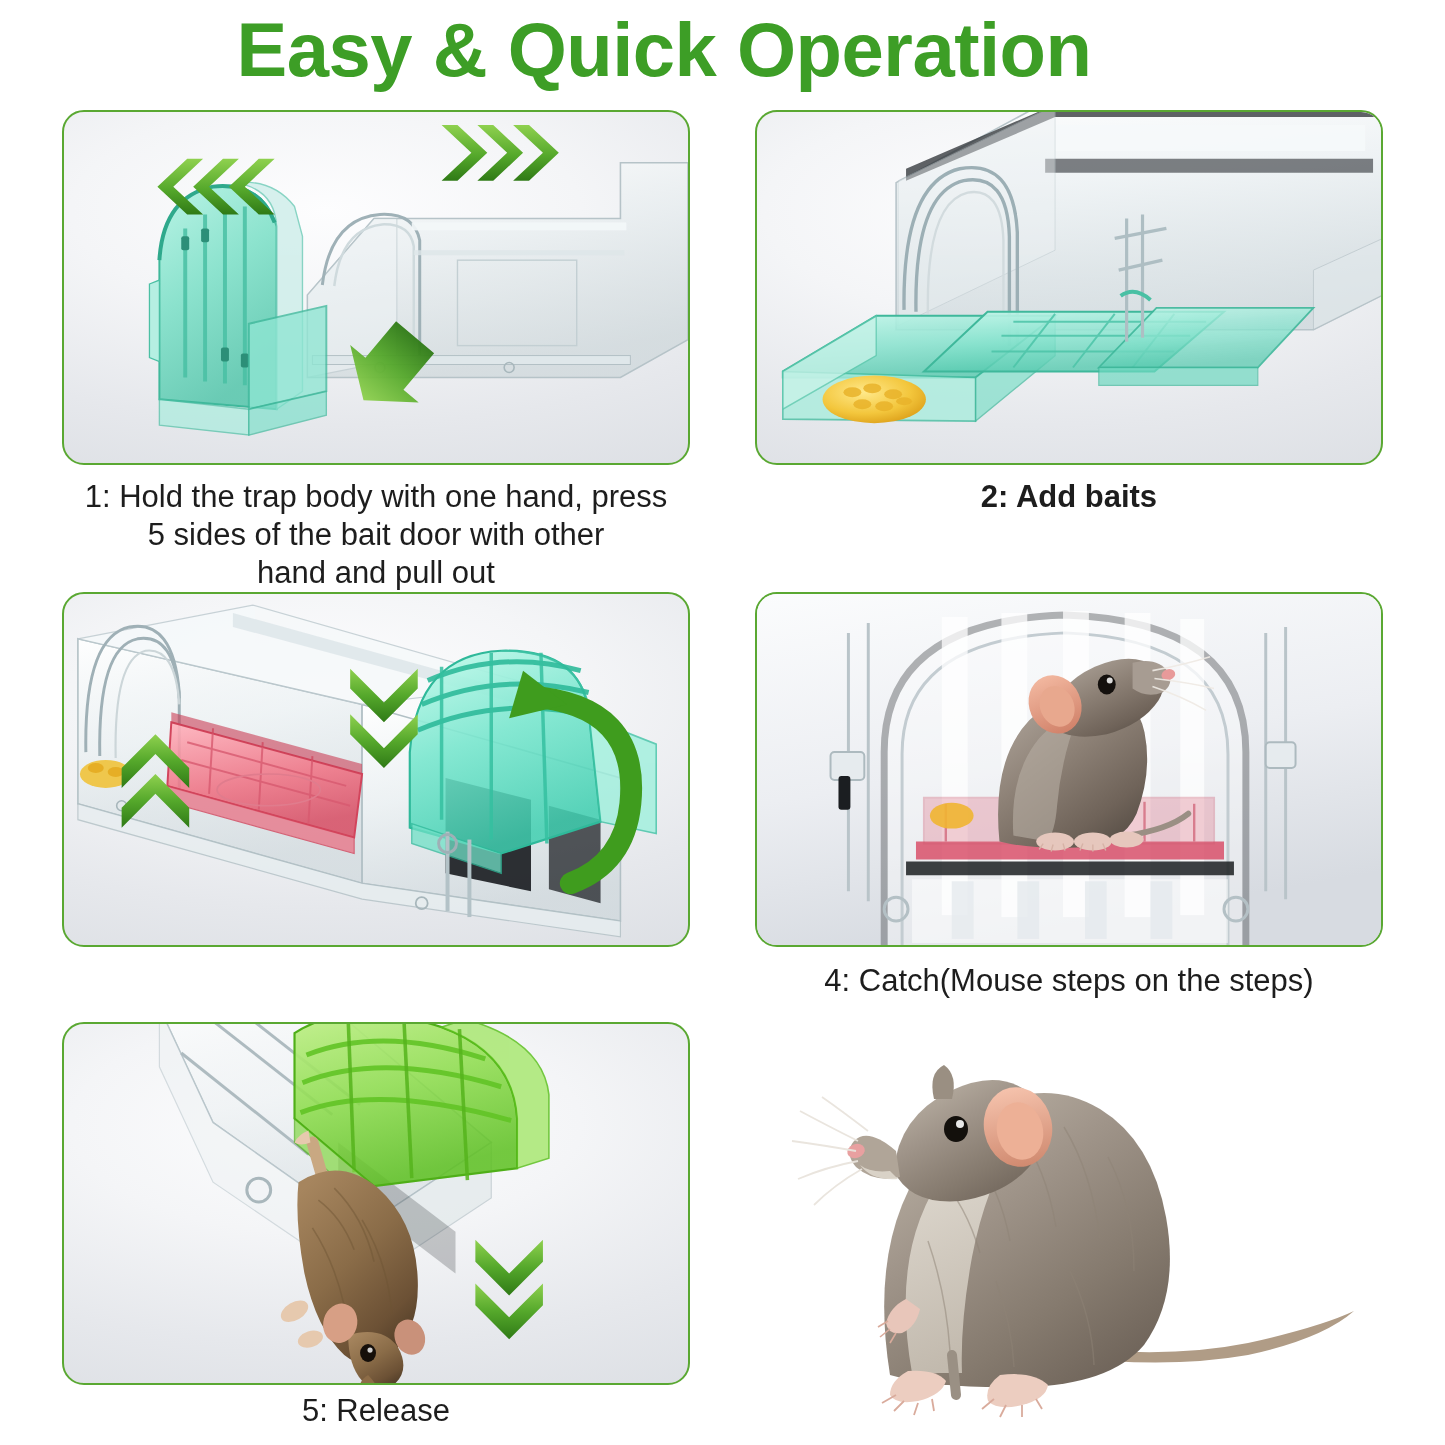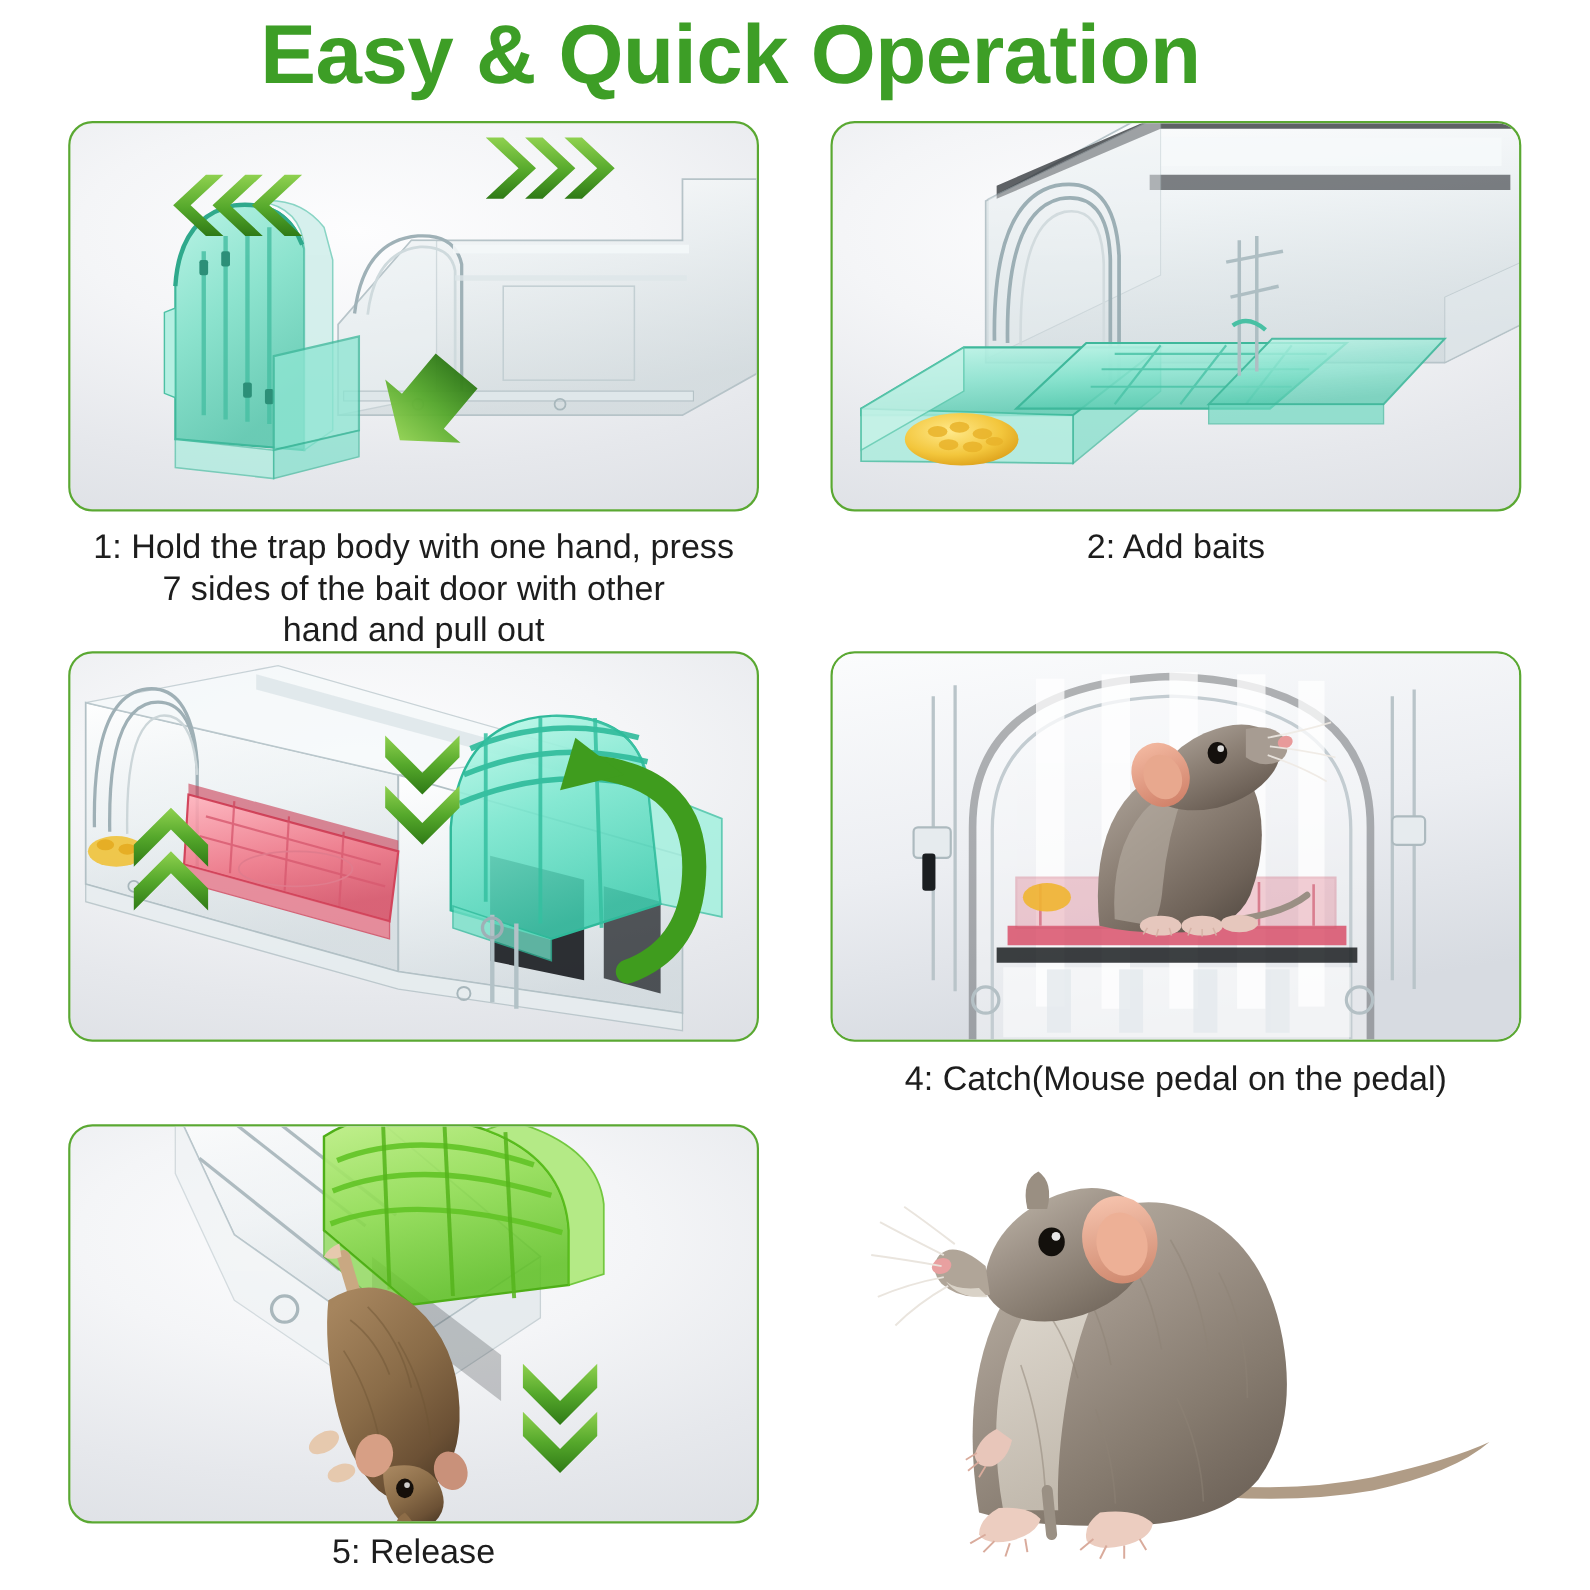--- a/index.html
+++ b/index.html
@@ -46,21 +46,21 @@
     font-size: 31px;
     line-height: 38px;
     font-weight: normal;
     white-space: pre-line;
   }
 
   
   #panel-1 { left: 62px;  top: 110px;  width: 628px; height: 355px; }
   #cap-1   { left: 42px;  top: 478px;  width: 668px; }
   #panel-2 { left: 755px; top: 110px;  width: 628px; height: 355px; }
-  #cap-2   { left: 755px; top: 478px;  width: 628px; }
+  #cap-2   { left: 755px; top: 478px;  width: 628px; font-weight: bold; }
   #panel-3 { left: 62px;  top: 592px;  width: 628px; height: 355px; }
   #cap-3   { left: 42px;  top: 962px;  width: 668px; }
   #panel-4 { left: 755px; top: 592px;  width: 628px; height: 355px; }
   #cap-4   { left: 745px; top: 962px;  width: 648px; }
   #panel-5 { left: 62px;  top: 1022px; width: 628px; height: 363px; }
   #cap-5   { left: 62px;  top: 1392px; width: 628px; }
 
   
   #hero-rat {
     position: absolute;
@@ -147,21 +147,21 @@
         <path d="M416 14 L446 42 L416 70 L432 70 L462 42 L432 14 Z"></path>
         <path d="M452 14 L482 42 L452 70 L468 70 L498 42 L468 14 Z"></path>
       </g>
 
       <g>
         <path d="M326 218 L282 252 L302 252 L302 300 L352 300 L352 252 L372 252 Z" fill="url(#g-chev)" opacity="0.95" transform="rotate(-140 327 259)"></path>
       </g>
     </svg>
   </div>
   <div class="caption" id="cap-1">1: Hold the trap body with one hand, press
-7 sides of the bait door with other
+5 sides of the bait door with other
 hand and pull out</div>
 
   <div class="panel" id="panel-2">
     <svg class="art" viewBox="0 0 628 355" preserveAspectRatio="xMidYMid slice">
       <defs>
         <linearGradient id="g-tube2" x1="0" y1="0" x2="0.15" y2="1">
           <stop offset="0" stop-color="#ffffff" stop-opacity="0.98"></stop>
           <stop offset="0.38" stop-color="#eef3f5" stop-opacity="0.8"></stop>
           <stop offset="1" stop-color="#c6d2d6" stop-opacity="0.62"></stop>
         </linearGradient>
@@ -440,21 +440,21 @@
           <path d="M288 252 L284 258"></path>
             <path d="M298 253 L296 260"></path>
             <path d="M308 252 L310 259"></path>
           <path d="M328 252 L325 259"></path>
             <path d="M338 253 L338 260"></path>
             <path d="M348 252 L351 259"></path>
         </g>
       </g>
     </svg>
   </div>
-  <div class="caption" id="cap-4">4: Catch(Mouse pedal on the pedal)</div>
+  <div class="caption" id="cap-4">4: Catch(Mouse steps on the steps)</div>
 
   <div class="panel" id="panel-5">
     <svg class="art" viewBox="0 0 628 363" preserveAspectRatio="xMidYMid slice">
       <defs>
         <linearGradient id="g-chev5" x1="0" y1="0" x2="0" y2="1">
           <stop offset="0" stop-color="#8fd14f"></stop>
             <stop offset="0.5" stop-color="#55a82b"></stop>
             <stop offset="1" stop-color="#2f7a16"></stop>
         </linearGradient>
         <linearGradient id="g-glass5" x1="0" y1="0" x2="0.3" y2="1">

